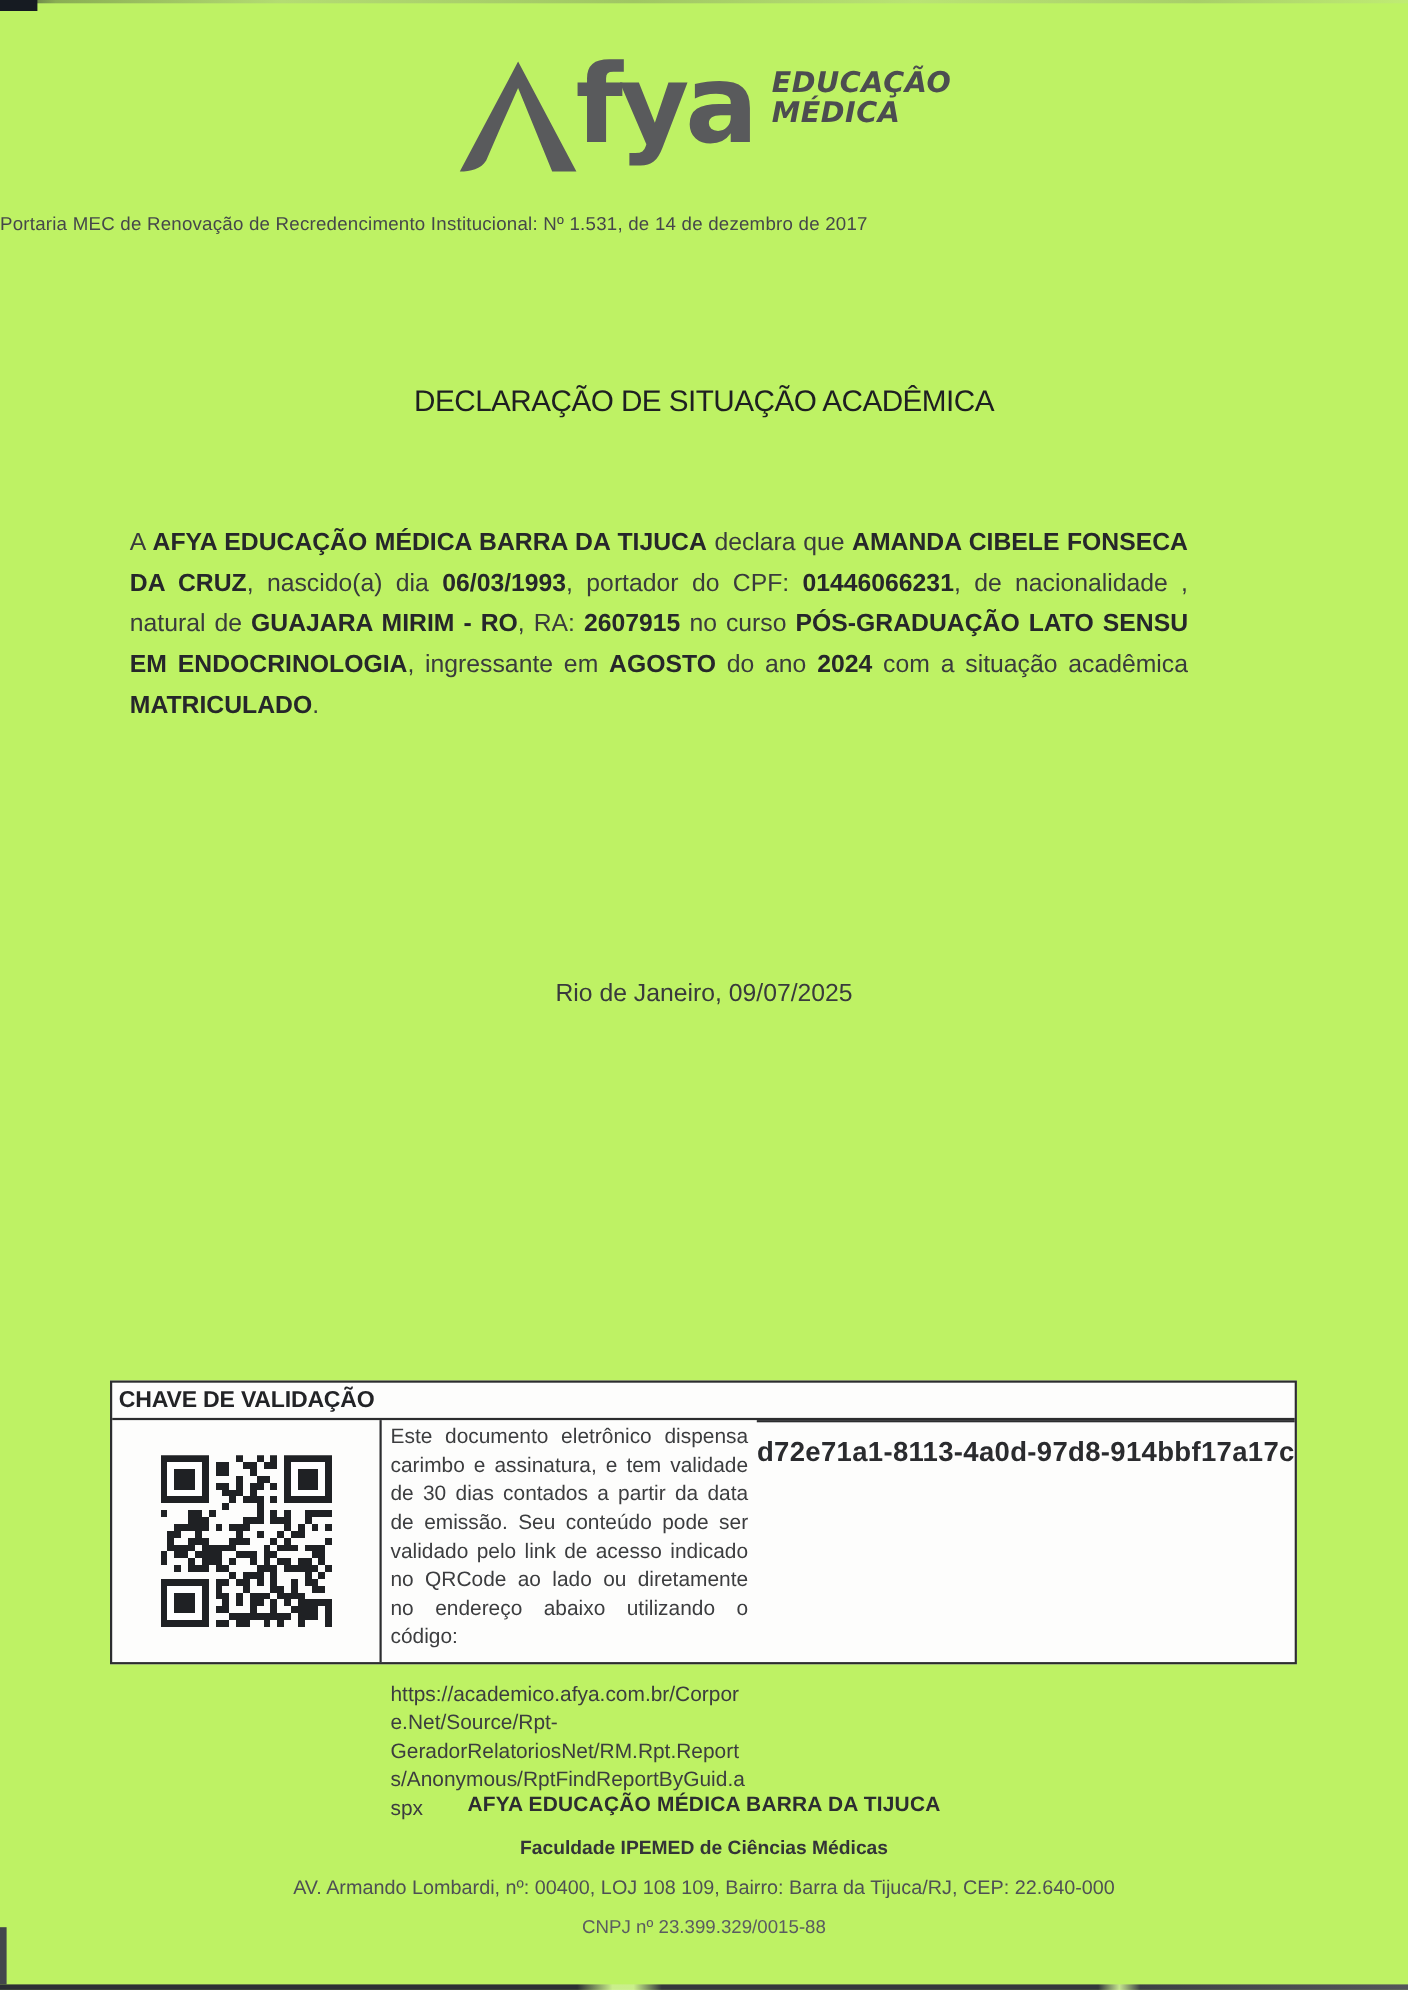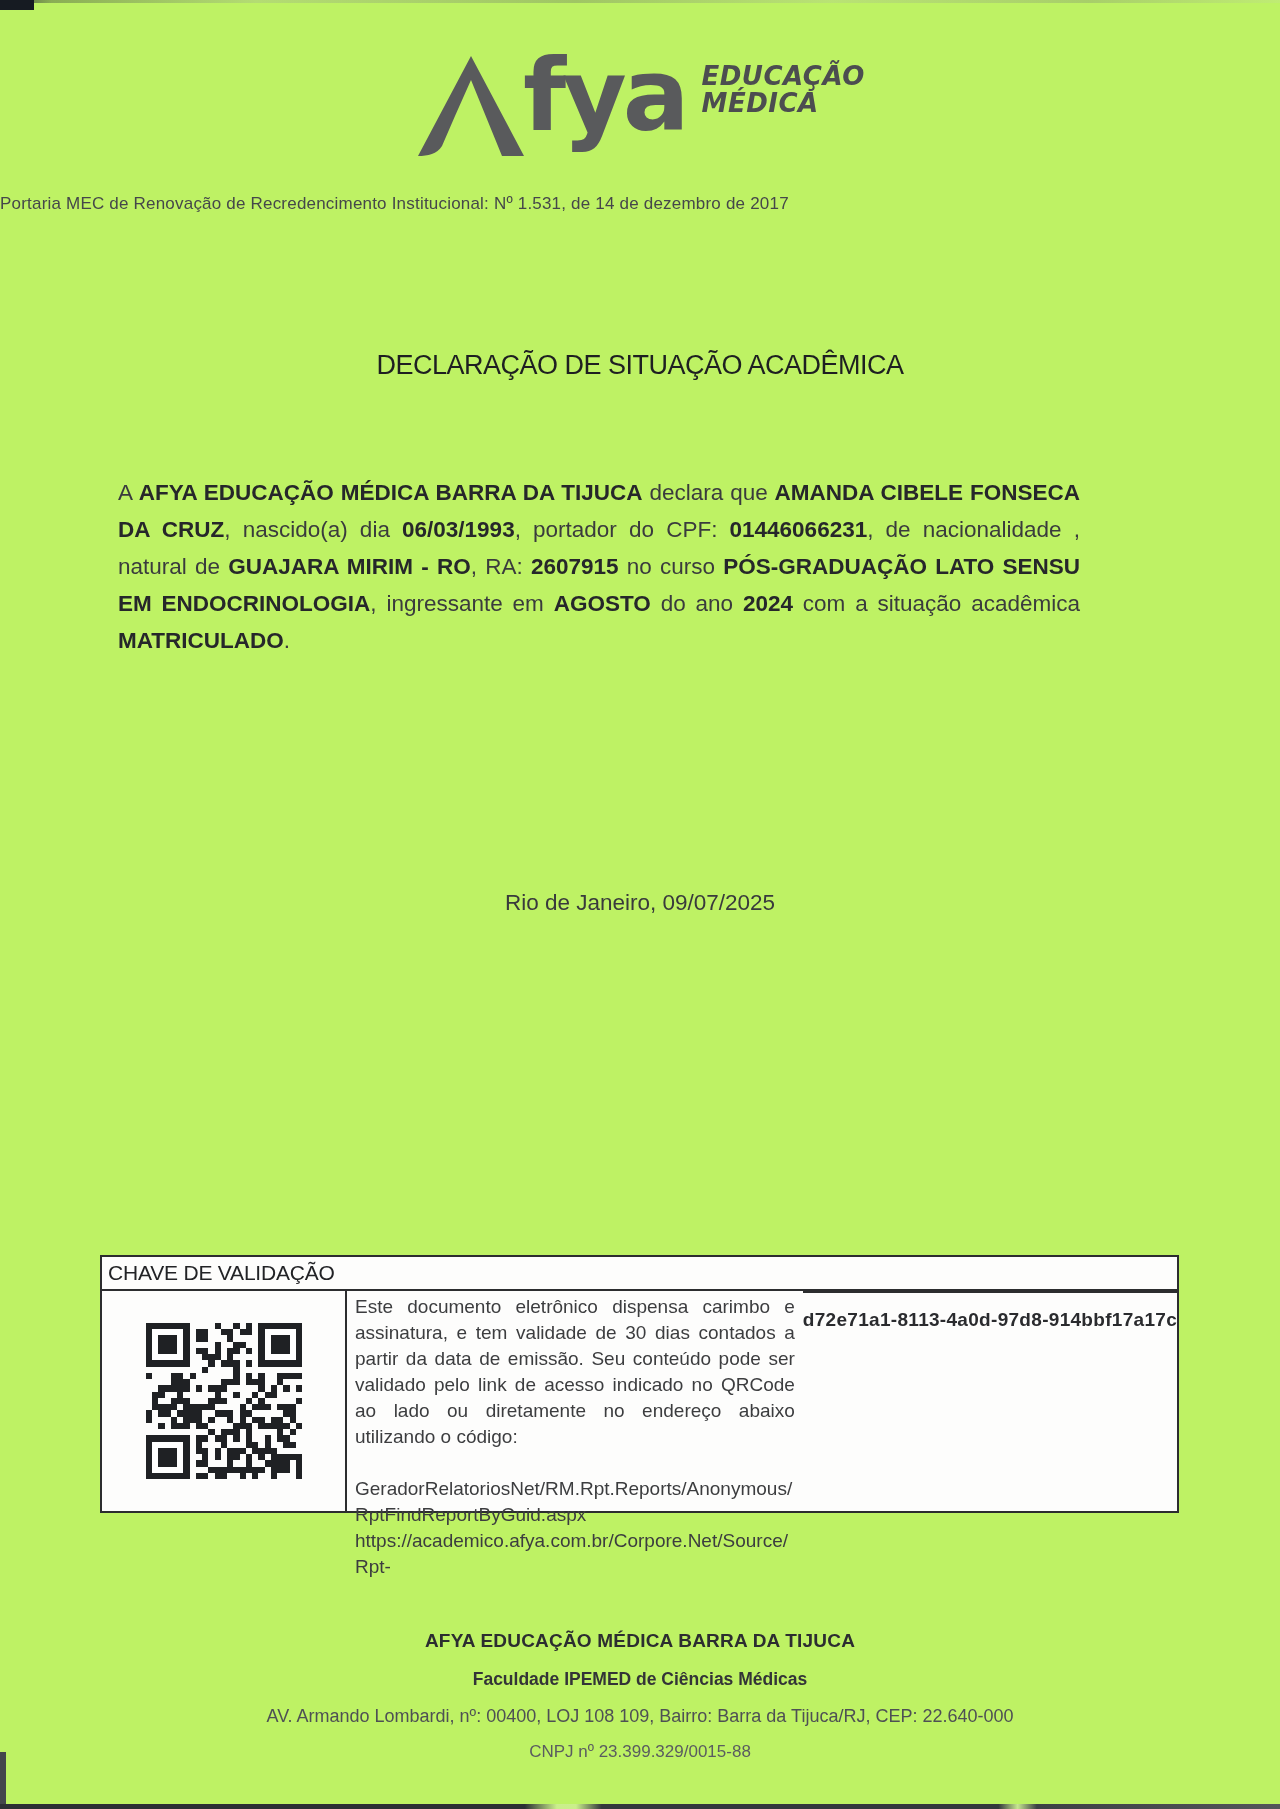--- a/index.html
+++ b/index.html
@@ -87,41 +87,41 @@
   }
 
   
   .validation {
     position: absolute; left: 100px; top: 1255px; width: 1079px; height: 258px;
     border: 2px solid #2c2d2f;
     background: #fdfdfc;
   }
   .validation-header {
     height: 34px; border-bottom: 2px solid #2c2d2f;
-    font-size: 21px; font-weight: normal; color: #222326;
+    font-size: 21px; font-weight: bold; color: #222326;
     padding: 4px 6px 0 6px; letter-spacing: -0.2px;
   }
   .validation-body { display: flex; height: 220px; }
   .qr-cell {
     width: 245px; border-right: 2px solid #2c2d2f;
     display: flex; align-items: flex-start; justify-content: center;
     padding-top: 32px;
   }
   .qr-box { width: 156px; height: 156px; }
   .val-right { flex: 1; display: flex; flex-direction: row; }
   .val-text {
     flex: 1; padding: 3px 8px 0 8px;
     font-size: 19px; line-height: 26px; color: #3c3d3f;
   }
   .val-desc { text-align: justify; }
   .val-url { margin-top: 26px; word-break: break-all; }
   .val-code-row {
     height: 56px; border-top: 2px solid #2c2d2f;
     display: flex; align-items: center; justify-content: center;
-    font-size: 19px; font-weight: bold; color: #2a2b2e;
+    font-size: 25px; font-weight: bold; color: #2a2b2e;
     letter-spacing: 0.3px;
     text-align: right;
   }
 
   
   .footer {
     position: absolute; left: 0; top: 1630px; width: 100%;
     text-align: center;
   }
   .footer-institution {
@@ -401,22 +401,22 @@
             <rect x="90" y="144" width="6" height="6" fill="#1f2124"></rect>
             <rect x="102" y="144" width="6" height="6" fill="#1f2124"></rect>
             <rect x="120" y="144" width="6" height="6" fill="#1f2124"></rect>
             <rect x="144" y="144" width="6" height="6" fill="#1f2124"></rect>
           </svg>
       </div>
       <div class="val-right">
         <div class="val-text">
           <div class="val-desc">Este documento eletrônico dispensa carimbo e assinatura, e tem validade de 30 dias contados a partir da data de emissão. Seu conteúdo pode ser validado pelo link de acesso indicado no QRCode ao lado ou diretamente no endereço abaixo utilizando o código:</div>
           <div class="val-url">
+            <div>https://academico.afya.com.br/Corpore.Net/Source/Rpt-</div>
             <div>GeradorRelatoriosNet/RM.Rpt.Reports/Anonymous/RptFindReportByGuid.aspx</div>
-            <div>https://academico.afya.com.br/Corpore.Net/Source/Rpt-</div>
           </div>
         </div>
         <div class="val-code-row">d72e71a1-8113-4a0d-97d8-914bbf17a17c</div>
       </div>
     </div>
   </div>
 
   <div class="footer">
     <div class="footer-institution">AFYA EDUCAÇÃO MÉDICA BARRA DA TIJUCA</div>
     <div class="footer-faculty">Faculdade IPEMED de Ciências Médicas</div>

